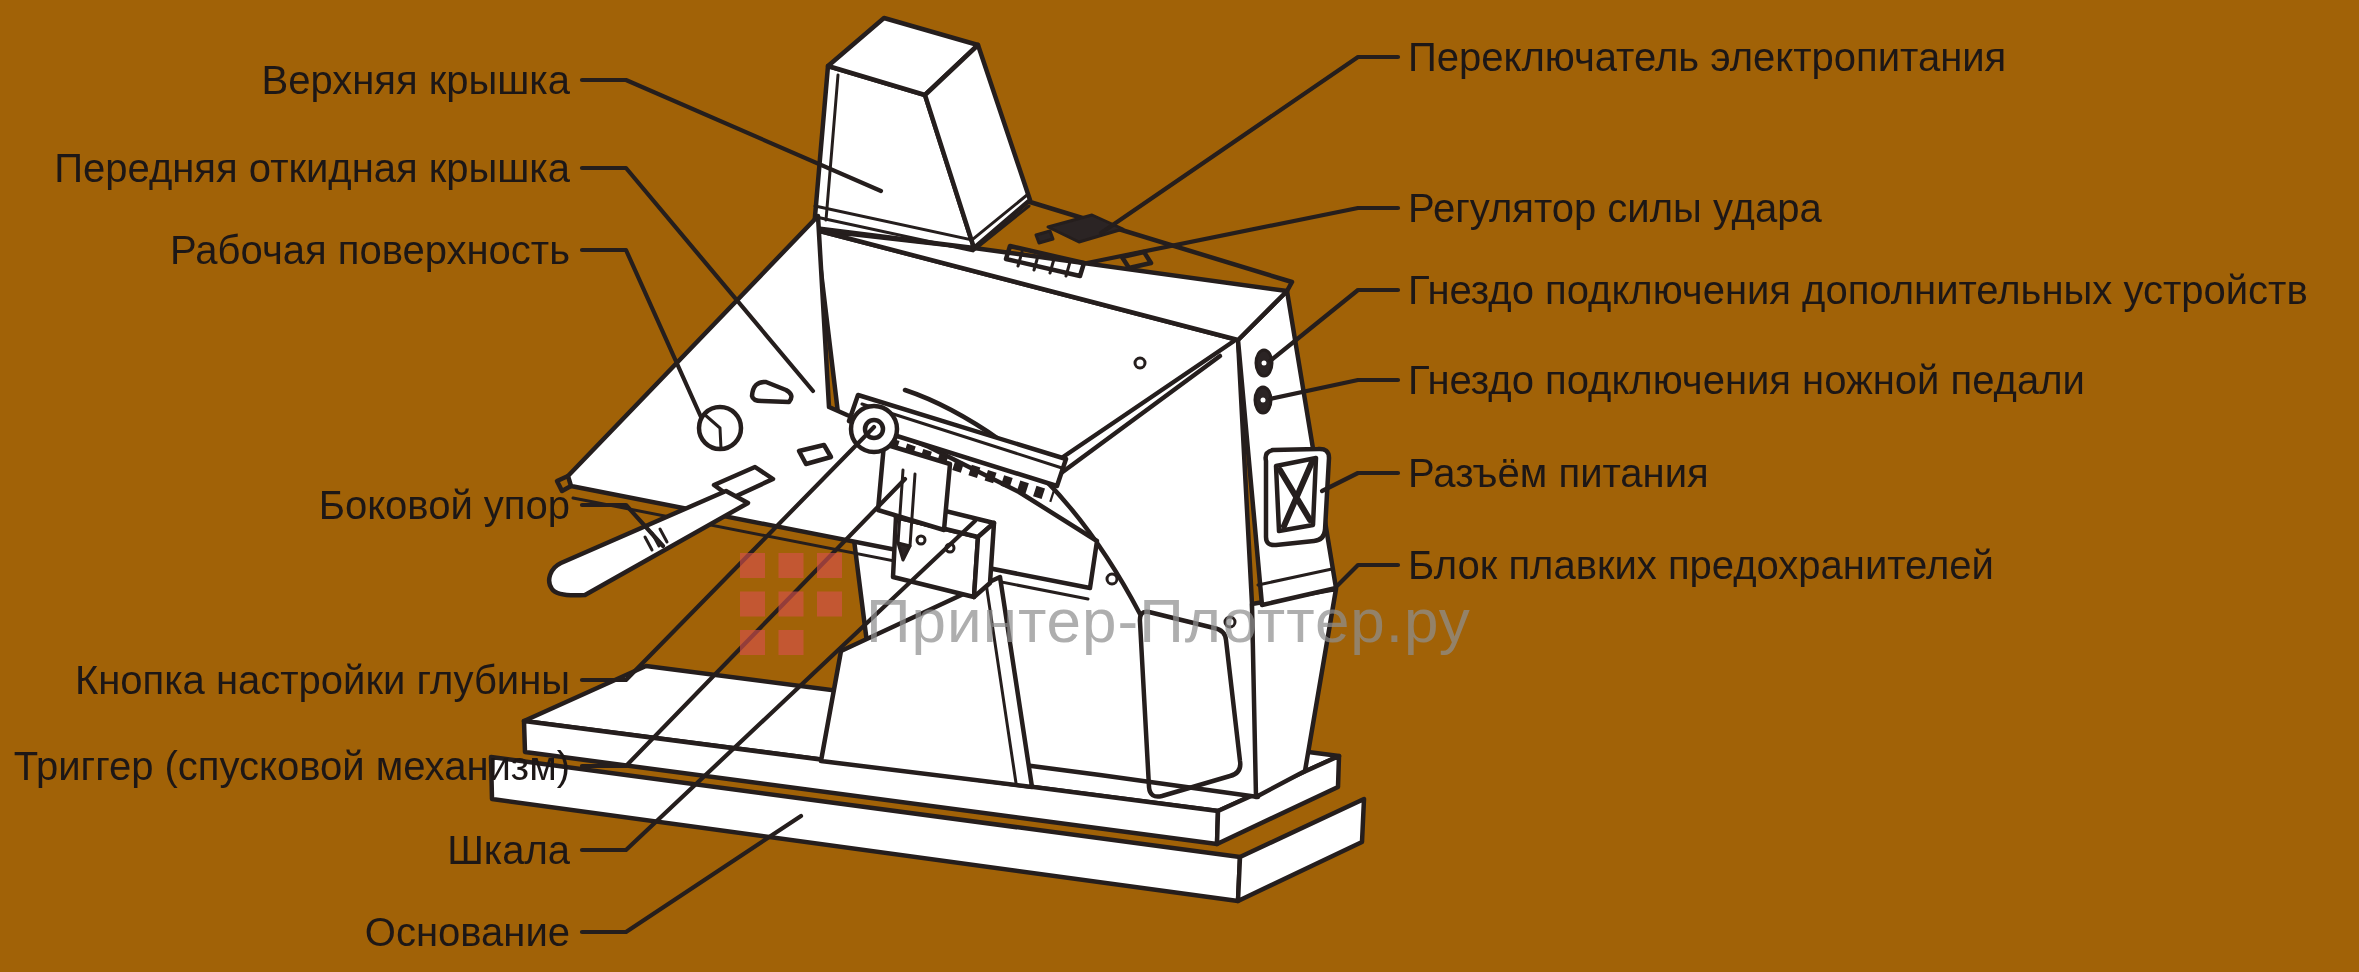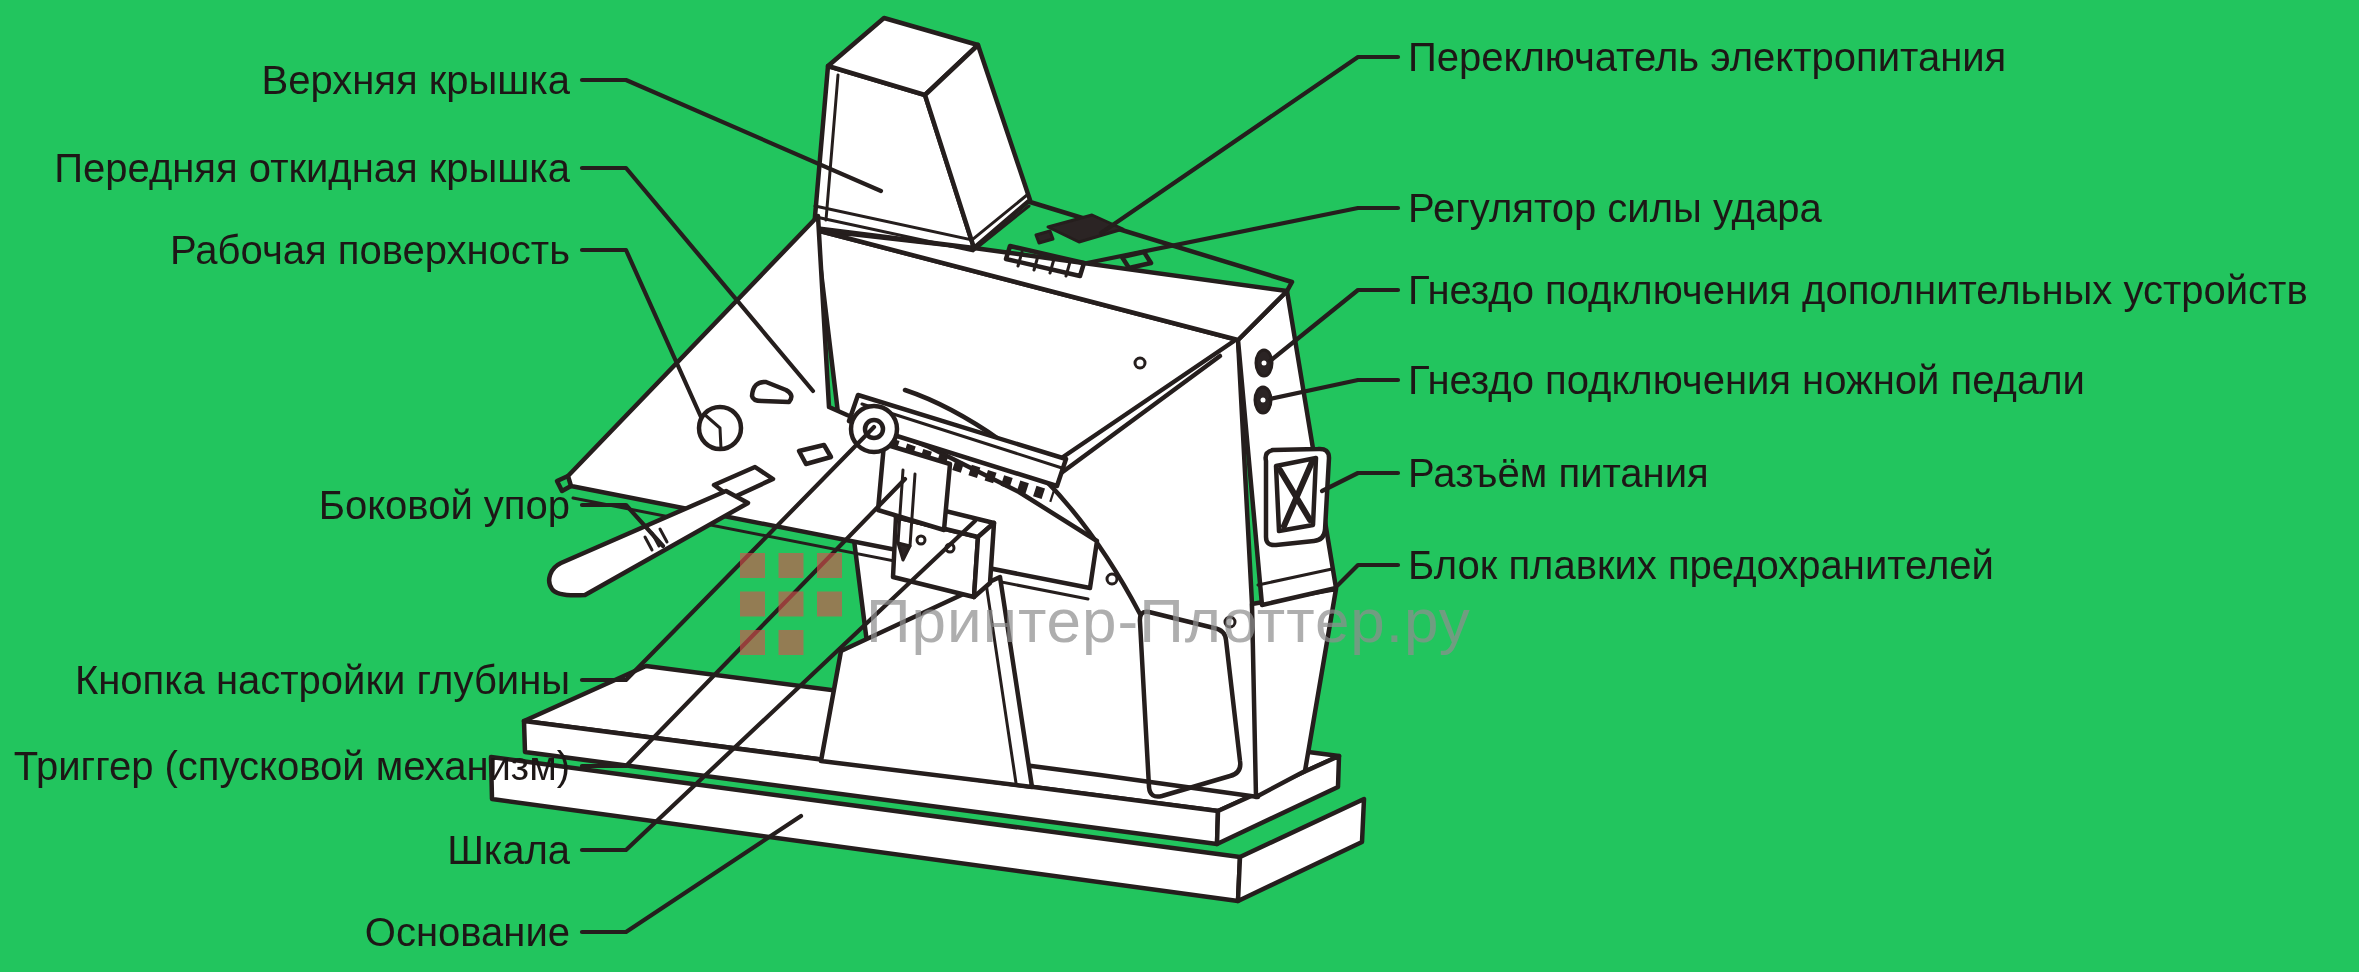--- a/index.html
+++ b/index.html
@@ -1,16 +1,16 @@
 <!DOCTYPE html>
 <html><head>
 <meta charset="utf-8">
 <style>
   html,body{margin:0;padding:0;background:#ffffff;}
-  .stage{position:relative;width:2359px;height:972px;background:#22c55e;overflow:hidden;
+  .stage{position:relative;width:2359px;height:972px;background:#a16207;overflow:hidden;
          font-family:"Liberation Sans", sans-serif;}
   svg{position:absolute;left:0;top:0;}
   .part{fill:#ffffff;stroke:#251e1d;stroke-width:4.5;stroke-linejoin:round;stroke-linecap:round;}
   .edge{fill:none;stroke:#251e1d;stroke-width:4.5;stroke-linejoin:round;stroke-linecap:round;}
   .thin{fill:none;stroke:#251e1d;stroke-width:3;stroke-linecap:round;}
   .dark{fill:#2b2424;stroke:#251e1d;stroke-width:3;stroke-linejoin:round;}
   .label-text{font-size:40px;fill:#1d1716;}
   .wm-text{font-size:62px;fill:#8f8f8f;opacity:0.72;letter-spacing:1px;}
 </style>
 </head>

